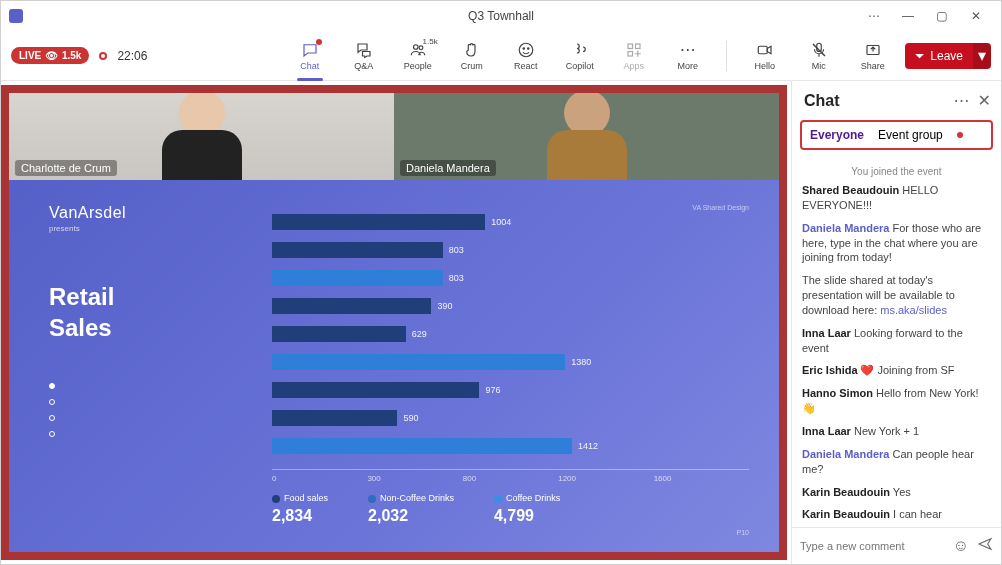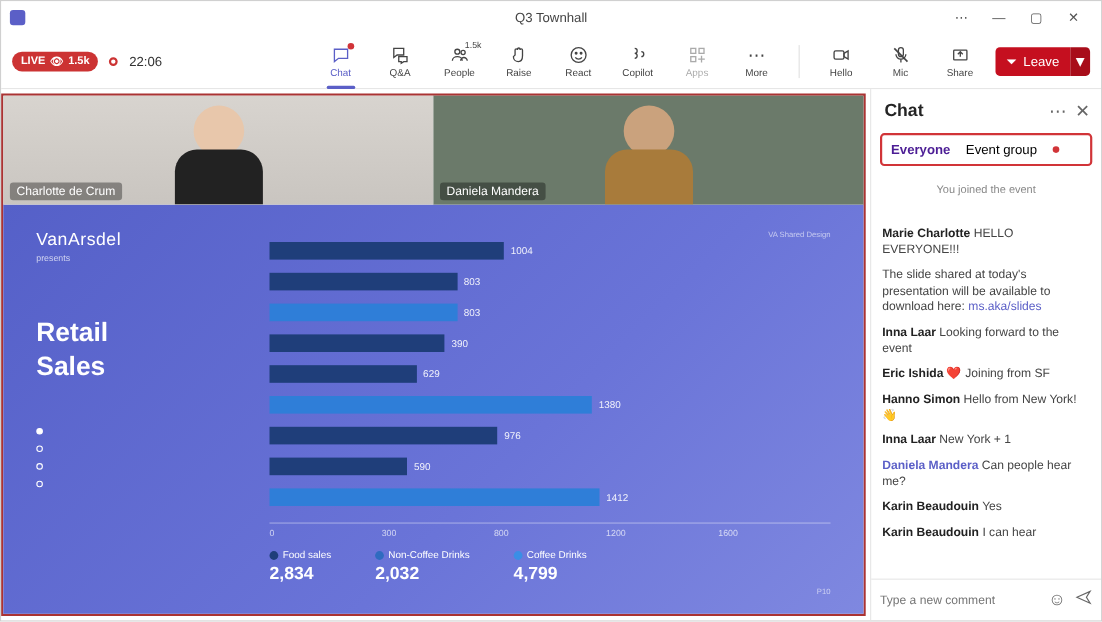--- a/index.html
+++ b/index.html
@@ -27,33 +27,33 @@
   .leave { background:#c50f1f; color:#fff; border:none; padding:6px 10px; border-radius:4px; font-size:12px; display:flex; align-items:center; gap:6px;}
   .leave-wrap { display:flex; }
   .leave-caret { background:#a80d1a; color:#fff; width:18px; border-radius:0 4px 4px 0; display:flex; align-items:center; justify-content:center;}
 
   .main { display:flex; height: calc(100% - 80px); }
   .left { width:130px; padding:20px 12px; font-size:12px; font-weight:600; color:#222; position:relative;}
   .selfview { position:absolute; bottom:6px; left:6px; width:112px; height:64px; border-radius:4px; overflow:hidden; background:linear-gradient(135deg,#e9d8c8,#f5ede5); display:flex; align-items:flex-end; justify-content:center;}
   .selfview .person { width:46px;height:46px;border-radius:50% 50% 40% 40%; background:radial-gradient(circle at 50% 30%, #f3c9a5 40%, #d88 42%); margin-bottom:-6px;}
   .selfhair { position:absolute; width:60px; height:52px; background:#c86b3b; border-radius:50% 50% 40% 40%; bottom:2px;}
 
-  .stage { flex:1; border:2px solid #000000; border-color:#a33; margin:4px 4px 4px 0; display:flex; flex-direction:column; }
+  .stage { flex:1; border:8px solid #000000; border-color:#a33; margin:4px 4px 4px 0; display:flex; flex-direction:column; }
   .videos { display:flex; height:120px; gap:0; }
   .vtile { flex:1; position:relative; color:#fff; font-size:11px; overflow:hidden;}
   .vtile .nm { position:absolute; bottom:4px; left:6px; background:rgba(0,0,0,.35); padding:2px 6px; border-radius:3px;}
   .v1 { background:linear-gradient(#d8d4cf,#c9c5c0); }
   .v2 { background:linear-gradient(#7a5,#586); background:#6b7a6a; }
   .avatar { position:absolute; left:50%; transform:translateX(-50%); bottom:0; }
   .head { width:46px;height:46px;border-radius:50%;background:#e8c7ab;margin:0 auto;}
   .torso { width:80px;height:50px;background:#222;border-radius:20px 20px 0 0;margin-top:-6px;}
   .v2 .torso { background:#a87b3b; }
   .v2 .head { background:#caa27d; }
 
-  .slide { flex:1; background:linear-gradient(135deg,#5560c8 0%, #6a74d8 60%, #7f88e0 100%); color:#fff; padding:24px 30px 16px 30px; display:flex; gap:32px;}
+  .slide { flex:1; background:linear-gradient(135deg,#5560c8 0%, #6a74d8 60%, #7f88e0 100%); color:#fff; padding:24px 30px 16px 40px; display:flex; gap:43px;}
   .slide-left { width:180px; }
   .brand { font-size:16px; font-weight:500; letter-spacing:.5px;}
   .presents { font-size:8px; opacity:.7; margin-top:2px;}
   .headline { margin-top:48px; font-size:24px; line-height:1.3; font-weight:600;}
   .dots { margin-top:40px; display:flex; flex-direction:column; gap:10px;}
   .dots span { width:6px; height:6px; border:1px solid #fff; border-radius:50%; display:block;}
   .dots span.fill { background:#fff;}
 
   .chartarea { flex:1; display:flex; flex-direction:column; }
   .bars { flex:1; position:relative; }
@@ -71,21 +71,21 @@
   .mini { font-size:7px; opacity:.6; text-align:right; }
 
   .chat { width:210px; border-left:1px solid #e6e6e6; display:flex; flex-direction:column; }
   .chat-hd { display:flex; align-items:center; padding:10px 10px 6px 12px;}
   .chat-hd h3 { font-size:16px; font-weight:700; flex:1;}
   .tabs { border:2px solid #d13438; border-radius:4px; margin:4px 8px; padding:6px 8px; display:flex; gap:14px; font-size:12px;}
   .tabs .active { font-weight:700; color:#4c1d95;}
   .tabs .inactive { color:#000000; }
   .tabs .tdot { width:6px;height:6px;background:#d13438;border-radius:50%; align-self:center;}
   .msgs { flex:1; overflow:hidden; padding:6px 10px; font-size:11px; color:#444;}
-  .sys { text-align:center; color:#888; font-size:10px; margin:6px 0 27px 0;}
+  .sys { text-align:center; color:#888; font-size:10px; margin:6px 0 6px 0;}
   .msg { margin-bottom:8px; line-height:1.35;}
   .msg .nm { font-weight:700; color:#222; }
   .msg .nm.link { color:#5b5fc7; }
   .msg .lnk { color:#5b5fc7; }
   .compose { border-top:1px solid #e6e6e6; padding:8px; display:flex; align-items:center; gap:8px;}
   .compose input { flex:1; border:none; outline:none; font-size:11px; color:#666;}
   .compose .ib { color:#666; }
   .compose svg { width:16px;height:16px; stroke:#666; fill:none; stroke-width:1.6;}
 </style>
 </head>
@@ -139,21 +139,21 @@
         </svg>
       </span>
     <span>People</span>
   </div>
   <div class="tool">
     <span class="ico">
         <svg viewBox="0 0 24 24">
           <path d="M7 12V6a1.5 1.5 0 013 0V5a1.5 1.5 0 013 0v1a1.5 1.5 0 013 0v7c0 4-2 7-5 7s-6-2-6-6l2-2z"></path>
         </svg>
       </span>
-    <span>Raise</span>
+    <span>Crum</span>
   </div>
   <div class="tool">
     <span class="ico">
         <svg viewBox="0 0 24 24">
           <circle cx="12" cy="12" r="9"></circle>
           <circle cx="9" cy="10" r="1" fill="#444"></circle>
           <circle cx="15" cy="10" r="1" fill="#444"></circle>
           <path d="M8 15c1 1.5 2.5 2 4 2s3-.5 4-2"></path>
         </svg>
       </span>
@@ -320,21 +320,22 @@
       <span style="color:#666">✕</span>
     </div>
     <div class="tabs">
       <span class="active">Everyone</span>
       <span class="inactive">Event group</span>
       <span class="tdot"></span>
     </div>
     <div class="msgs">
       <div class="sys">You joined the event</div>
       <div id="msglist">
-          <div class="msg"><span class="nm">Marie Charlotte</span>  HELLO EVERYONE!!!</div>
+          <div class="msg"><span class="nm">Shared Beaudouin</span>  HELLO EVERYONE!!!</div>
+          <div class="msg"><span class="nm link">Daniela Mandera</span>  For those who are here, type in the chat where you are joining from today!</div>
           <div class="msg">The slide shared at today's presentation will be available to download here: <span class="lnk">ms.aka/slides</span></div>
           <div class="msg"><span class="nm">Inna Laar</span>  Looking forward to the event</div>
           <div class="msg"><span class="nm">Eric Ishida</span>  ❤️  Joining from SF</div>
           <div class="msg"><span class="nm">Hanno Simon</span>  Hello from New York!  👋</div>
           <div class="msg"><span class="nm">Inna Laar</span>  New York + 1</div>
           <div class="msg"><span class="nm link">Daniela Mandera</span>  Can people hear me?</div>
           <div class="msg"><span class="nm">Karin Beaudouin</span>  Yes</div>
           <div class="msg"><span class="nm">Karin Beaudouin</span>  I can hear</div>
         </div>
     </div>

